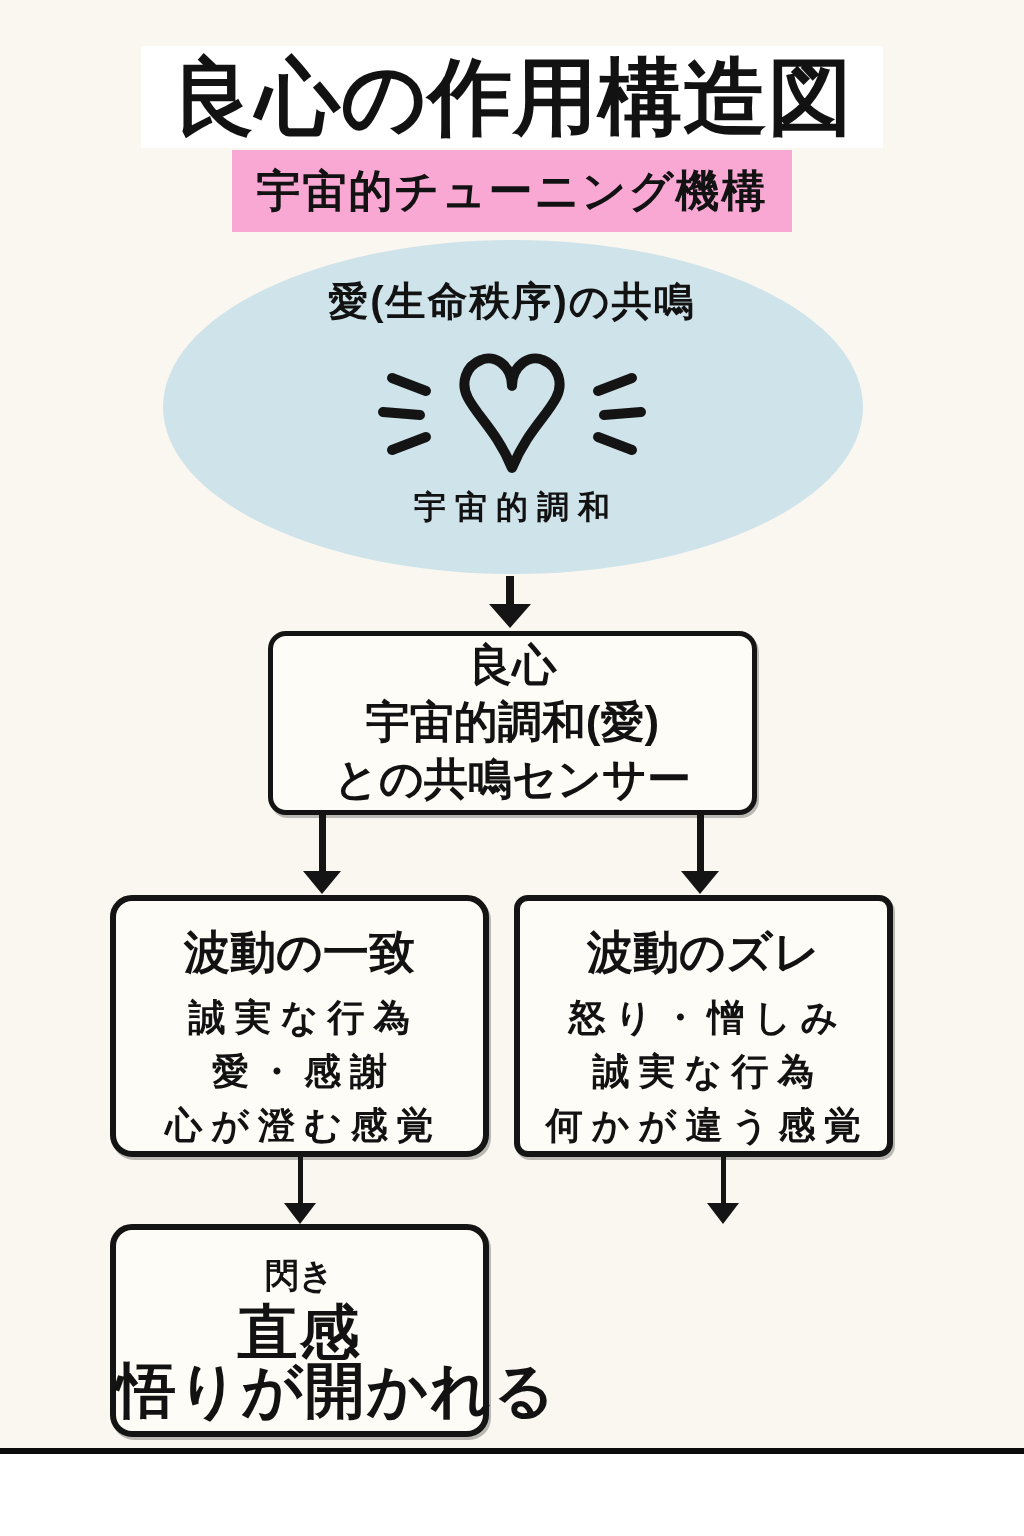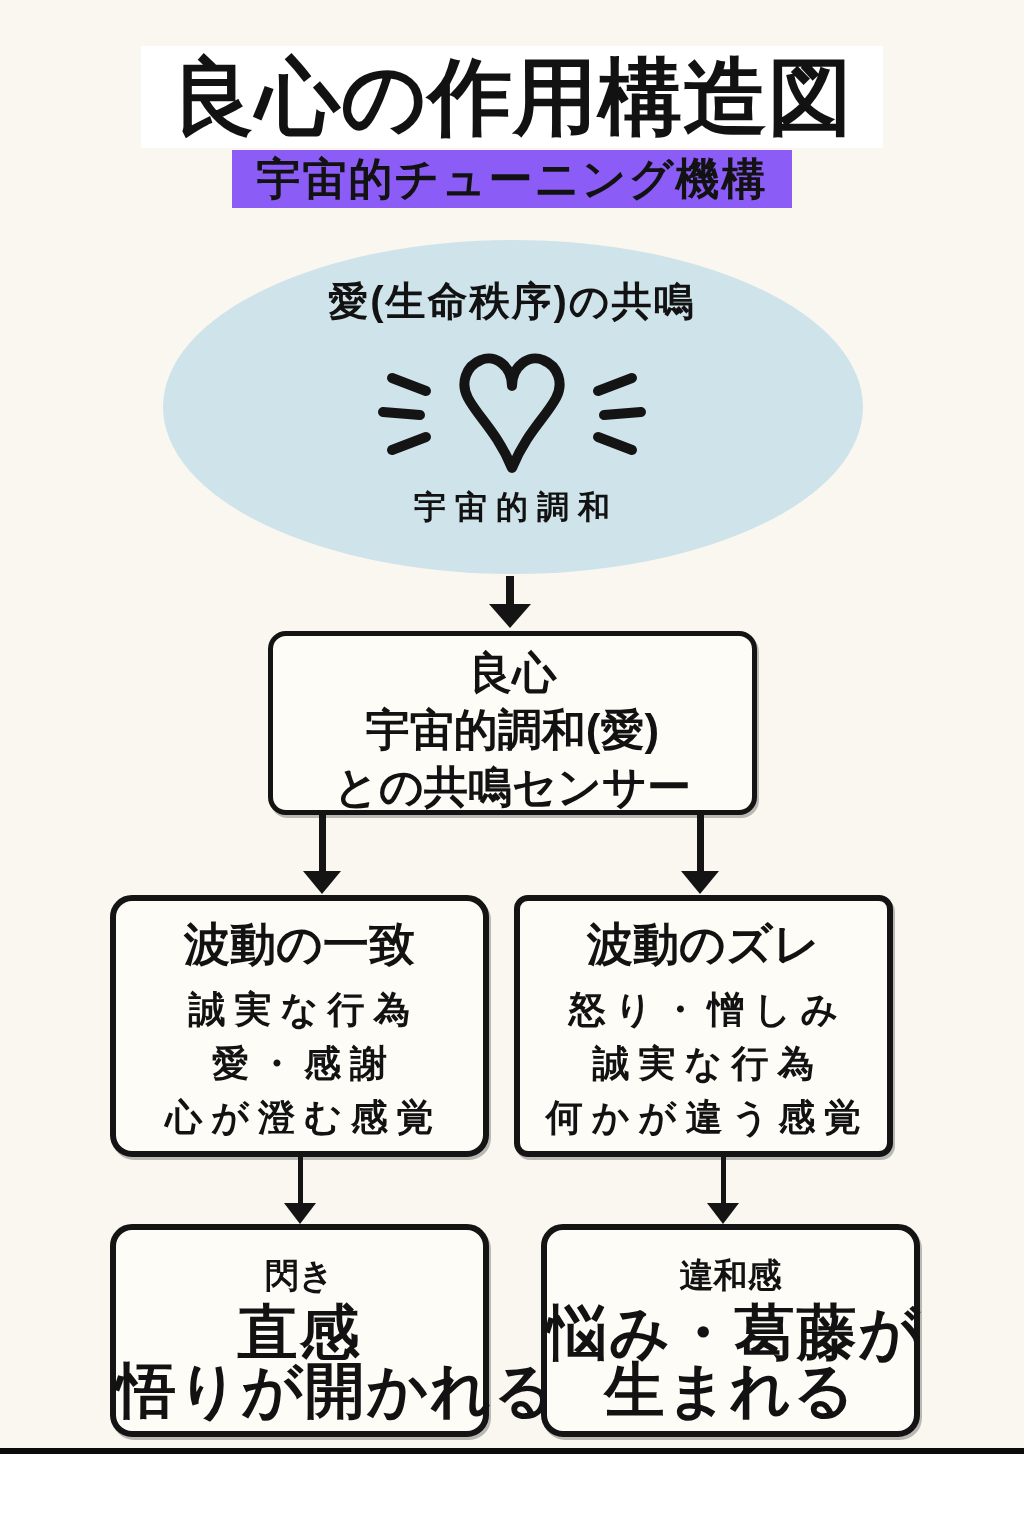--- a/index.html
+++ b/index.html
@@ -13,49 +13,49 @@
   }
   .center-wrap { position:absolute; left:0; width:100%; text-align:center; }
 
   
   .title-band {
     display:inline-block; background:#ffffff; padding:0 30px;
     font-size:84px; font-weight:800; line-height:102px; white-space:nowrap;
     letter-spacing:1px;
   }
   .subtitle-band {
-    display:inline-block; background:#8b5cf6; padding:0 24px;
+    display:inline-block; background:#f9a8d4; padding:12px 24px;
     font-size:44px; font-weight:700; line-height:58px; white-space:nowrap;
     letter-spacing:2px;
   }
 
   
   .ellipse {
     position:absolute; left:163px; top:240px; width:700px; height:334px;
     background:#cfe3ea; border-radius:50%;
   }
   .ellipse-top-label { top:276px; font-size:40px; font-weight:800; line-height:50px; letter-spacing:2px; }
   .ellipse-bottom-label { top:482px; font-size:32px; font-weight:800; line-height:50px; letter-spacing:9px; padding-left:9px; box-sizing:border-box; }
   .heart-svg { position:absolute; left:376px; top:348px; }
 
   
   .box {
     position:absolute; box-sizing:border-box;
     background:#fdfcf6; border:5px solid #141414; border-radius:18px;
     text-align:center;
     box-shadow:2px 3px 0 rgba(20,20,20,0.28);
   }
-  .sensor-box { left:268px; top:631px; width:489px; height:184px; padding-top:8px; }
+  .sensor-box { left:268px; top:631px; width:489px; height:184px; }
   .sensor-line { font-size:44px; font-weight:700; line-height:57px; white-space:nowrap; }
   .sensor-line.first { font-weight:800; }
 
   .branch-box { top:895px; width:379px; height:262px; border-width:6px; border-radius:22px; }
   .branch-left  { left:110px; }
   .branch-right { left:514px;border-radius:14px; }
-  .branch-title { margin-top:12px; font-size:46px; font-weight:800; line-height:62px; white-space:nowrap; }
+  .branch-title { margin-top:20px; font-size:46px; font-weight:800; line-height:62px; white-space:nowrap; }
   .branch-body { margin-top:8px; }
   .branch-line { font-size:37px; font-weight:700; line-height:54px; letter-spacing:9px; padding-left:9px; white-space:nowrap; }
 
   .outcome-box { top:1224px; width:379px; height:213px; border-width:6px; border-radius:22px; padding-top:16px; }
   .outcome-left  { left:110px; }
   .outcome-right { left:541px; }
   .outcome-title { font-size:34px; font-weight:800; line-height:58px; white-space:nowrap; }
   .outcome-line  { font-size:60px; font-weight:700; line-height:58px; letter-spacing:2px; white-space:nowrap; }
 
   
@@ -156,20 +156,15 @@
     <div class="stem"></div>
     <div class="head"></div>
   </div>
 
   <div class="box outcome-box outcome-left">
     <div class="outcome-title">閃き</div>
     <div class="outcome-line">直感</div>
     <div class="outcome-line">悟りが開かれる</div>
   </div>
 
-  <div class="box outcome-box outcome-right">
-    <div class="outcome-title">違和感</div>
-    <div class="outcome-line">悩み・葛藤が</div>
-    <div class="outcome-line">生まれる</div>
-  </div>
 
   <div class="bottom-bar"></div>
 </div>
 
 </body></html>

